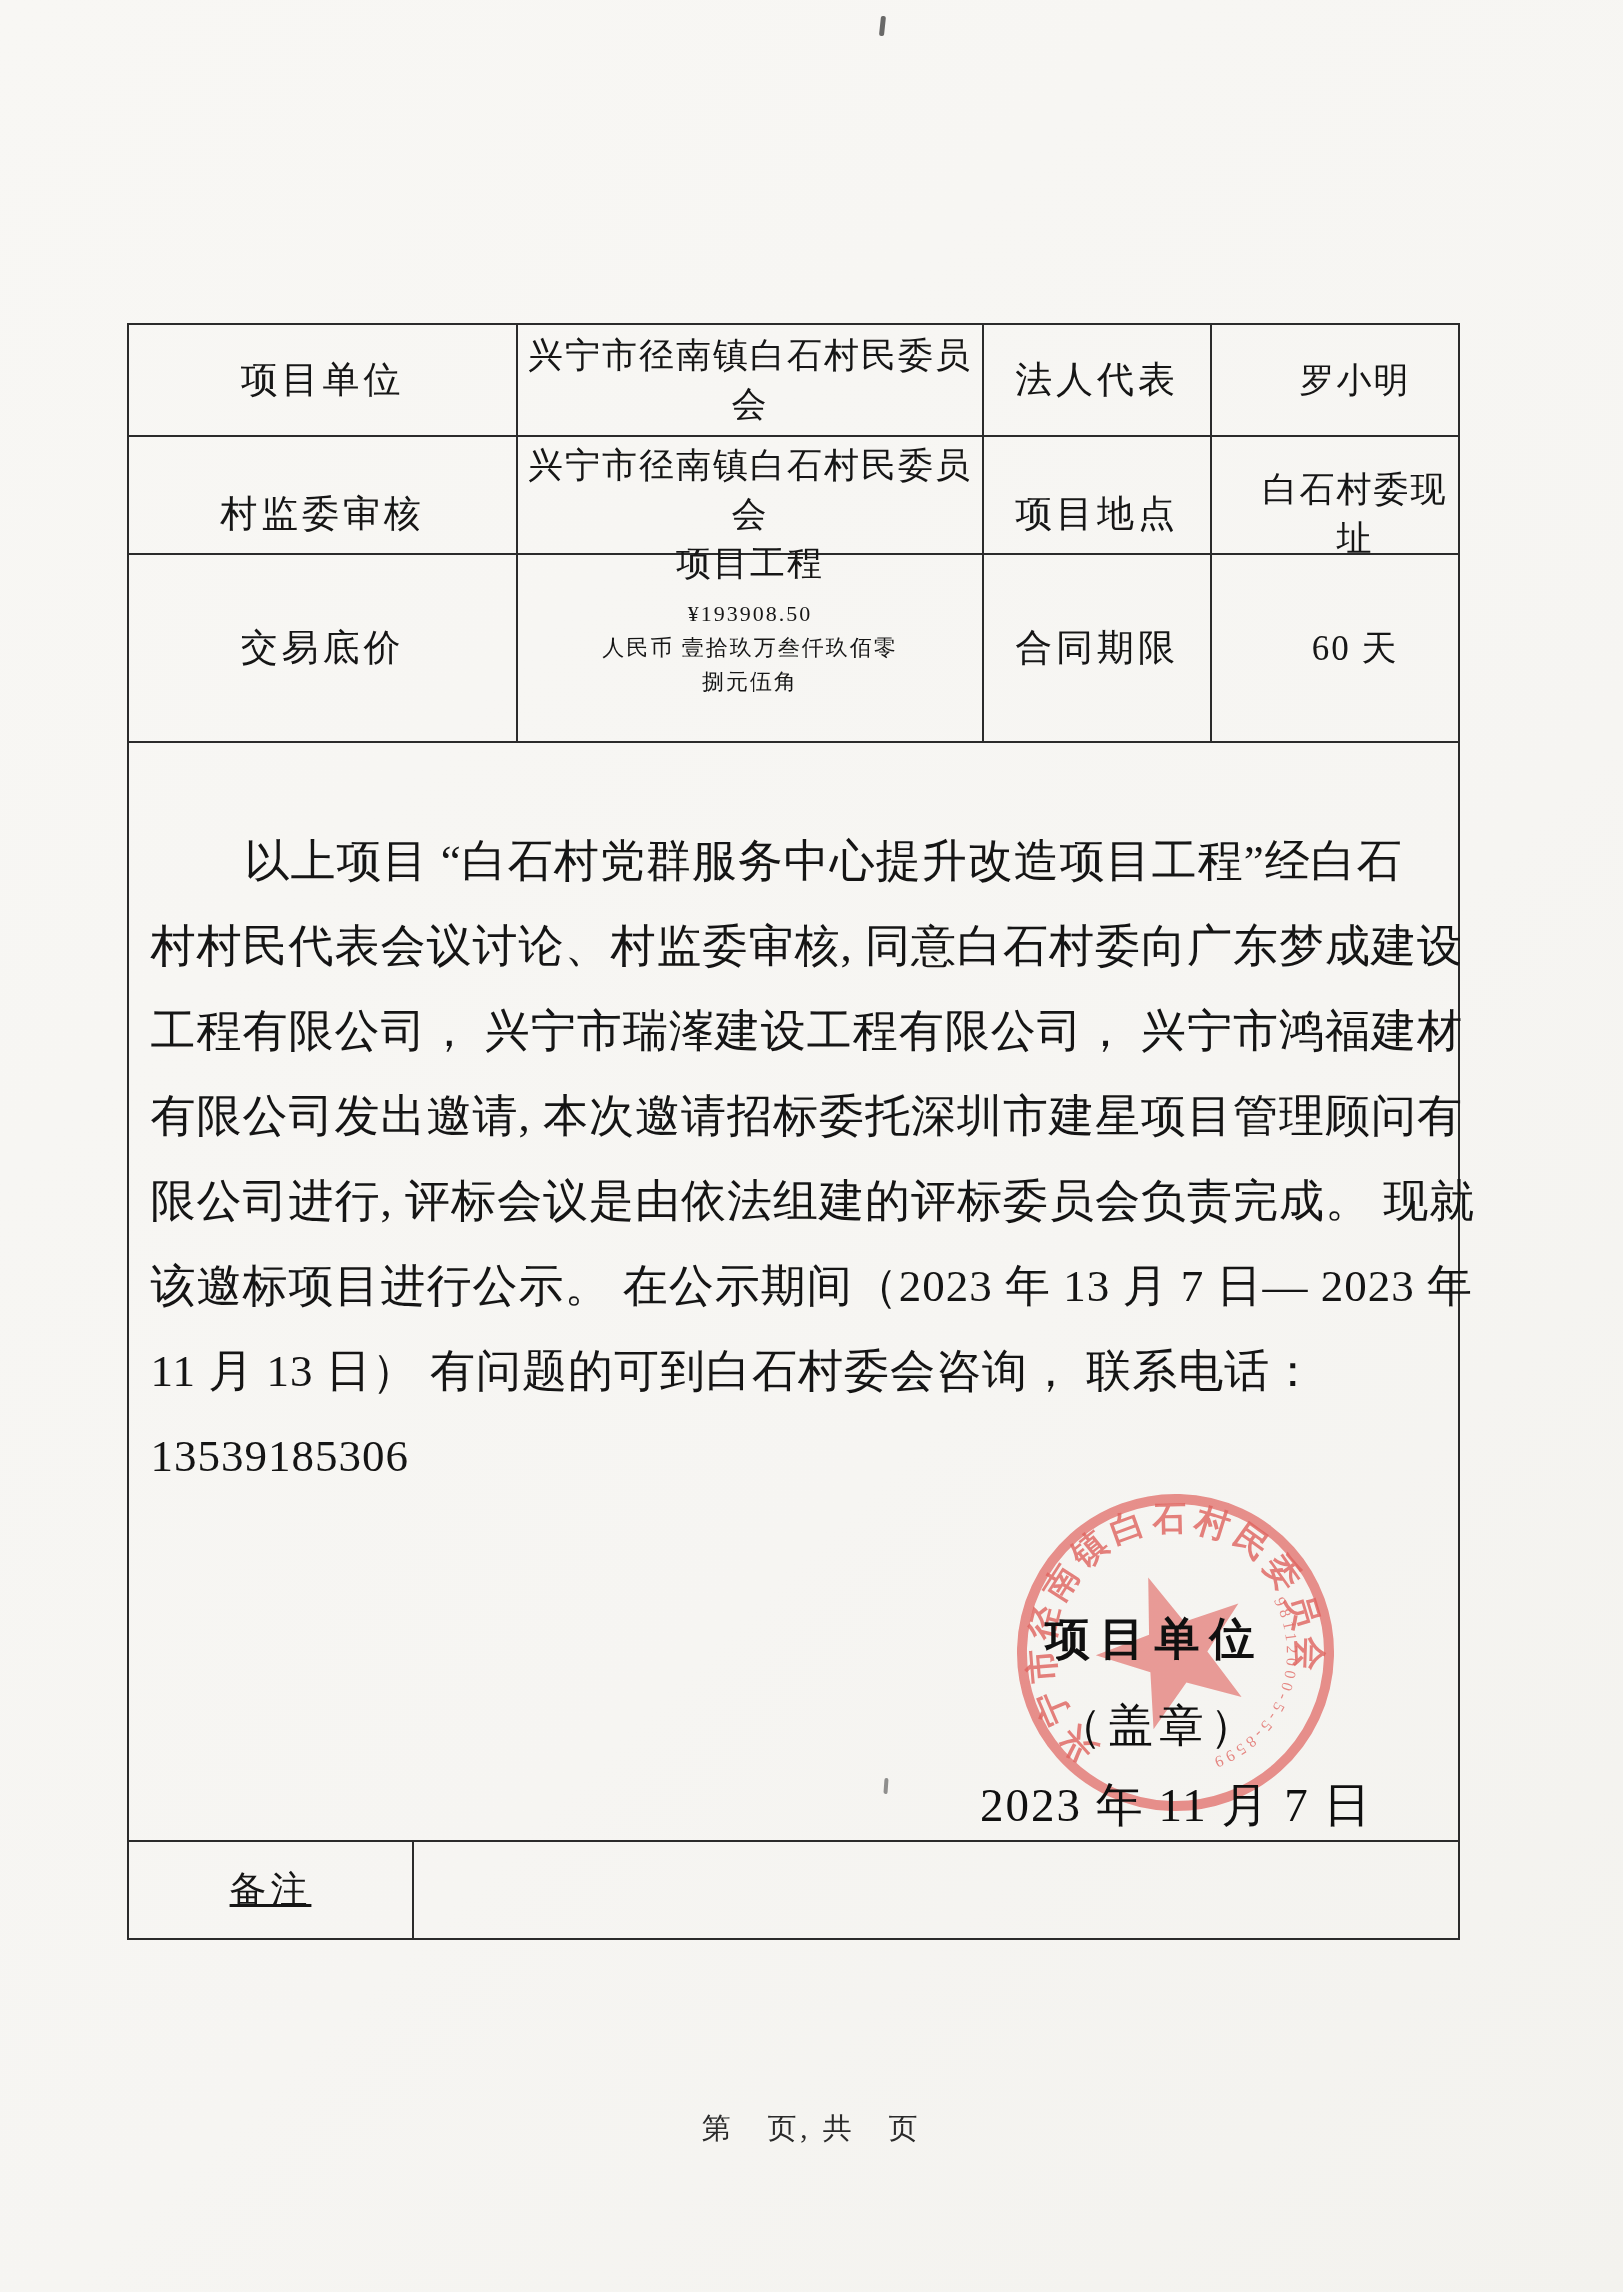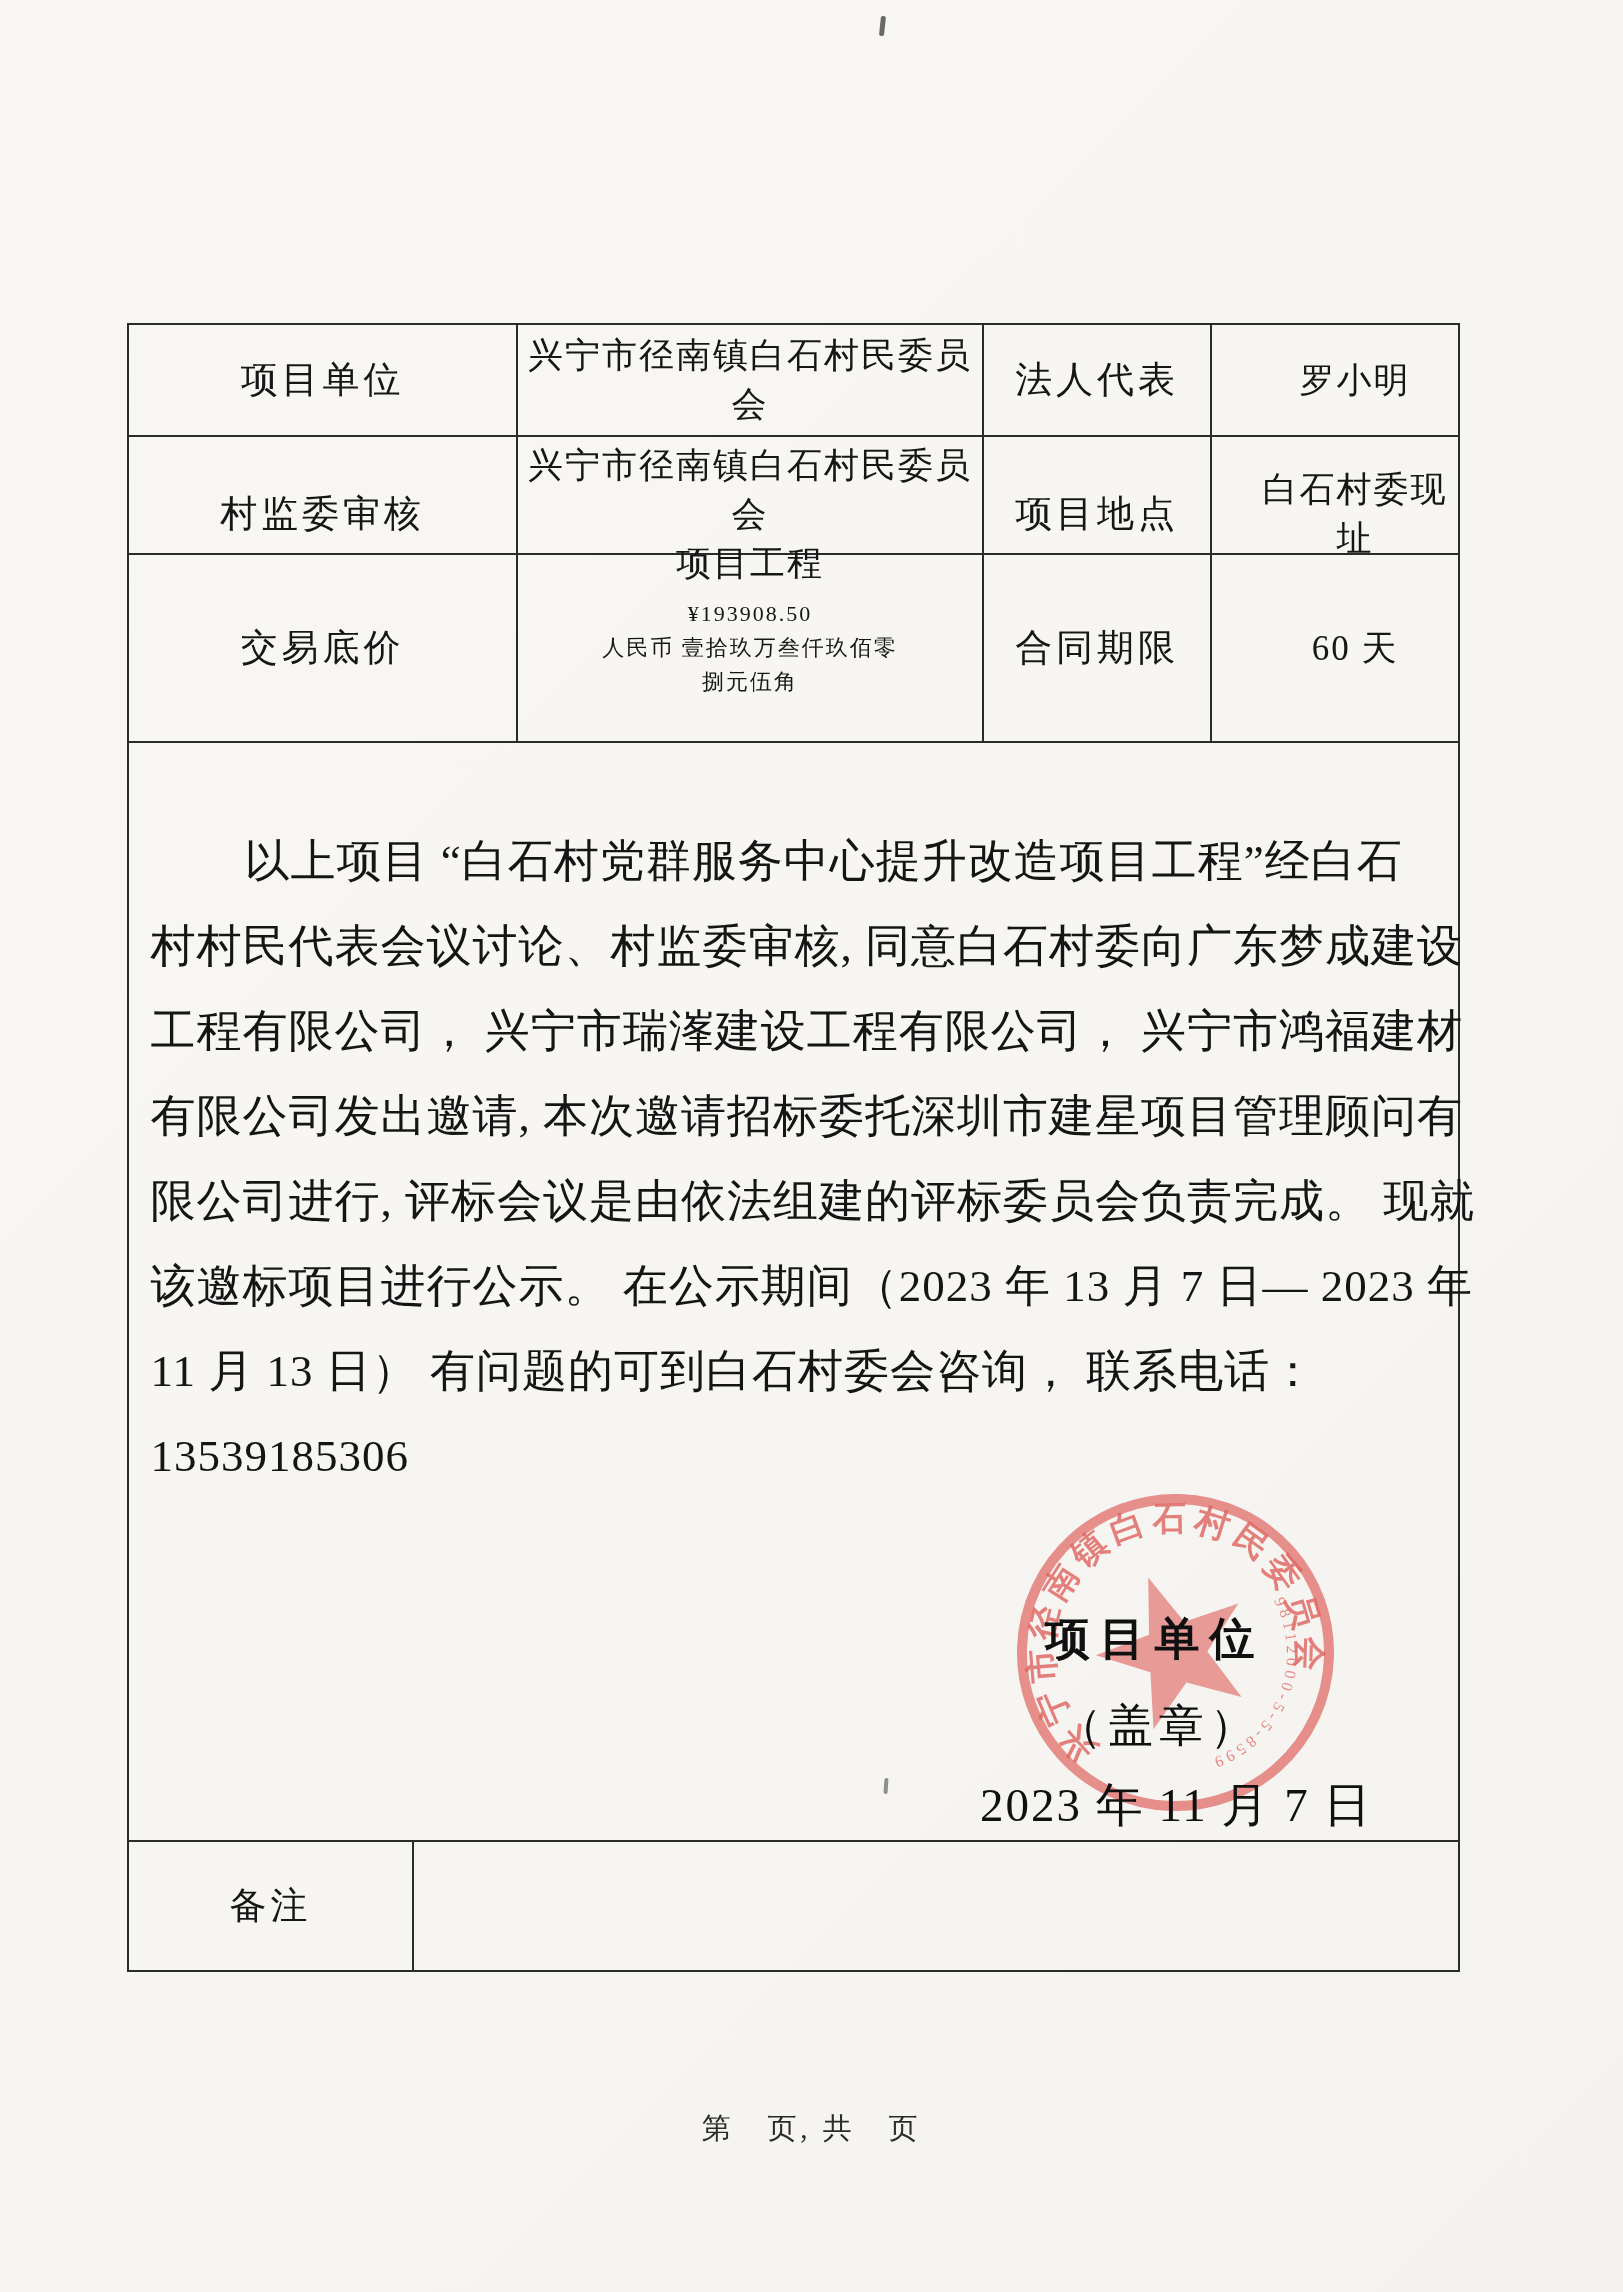--- a/index.html
+++ b/index.html
@@ -55,21 +55,21 @@
   .sig-unit{left:916px;top:866px;font-size:45px;letter-spacing:9.8px;font-weight:bold;}
   .sig-note{left:928px;top:953px;font-size:45px;letter-spacing:5.9px;}
   .sig-date{left:851px;top:1031px;font-size:47px;letter-spacing:2px;}
 
   .seal{
     position:absolute;left:882px;top:745px;width:329px;height:329px;z-index:2;
     transform:rotate(-20deg);
     opacity:.88;
   }
 
-  .remark-row{display:grid;grid-template-columns:285px 1fr;height:128px;border-bottom:none;}
+  .remark-row{display:grid;grid-template-columns:285px 1fr;height:96px;border-bottom:none;text-decoration:underline;}
   .remark-label{font-size:37px;letter-spacing:3.9px;}
 
   .footer{
     position:absolute;left:0;right:0;top:2109px;
     text-align:center;font-size:29px;letter-spacing:3.9px;color:#2a2a2a;
   }
 </style>
 </head>
 <body>
 

